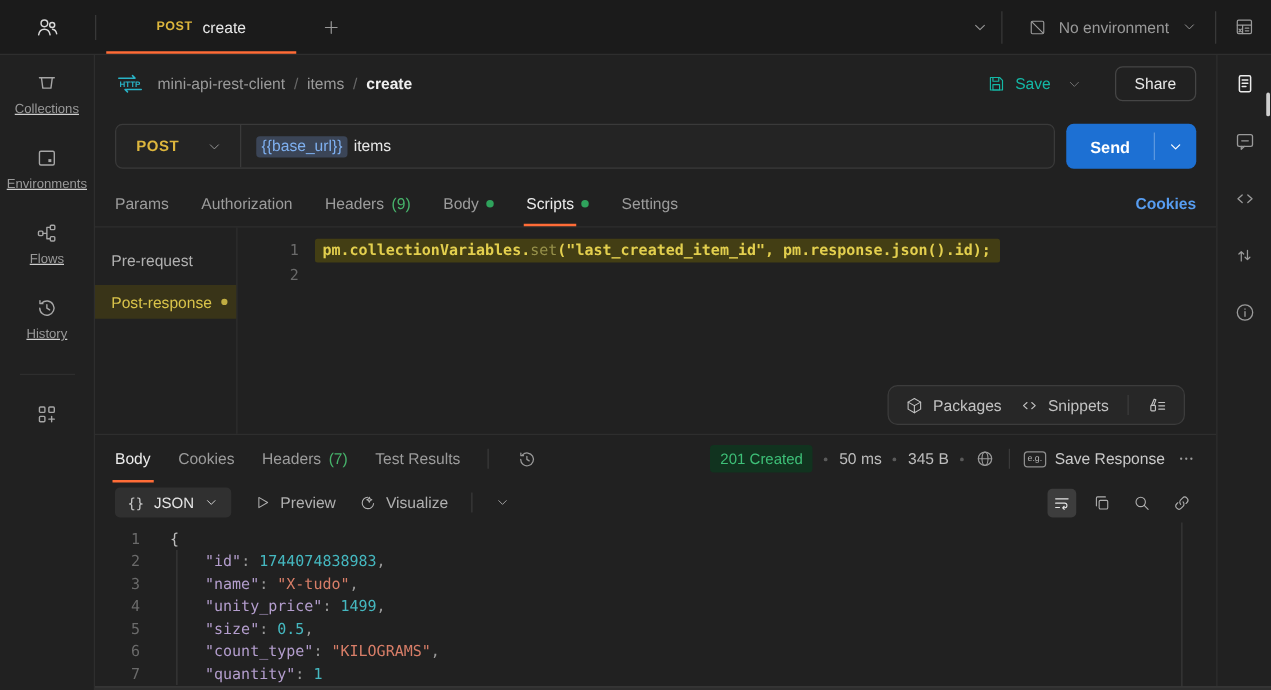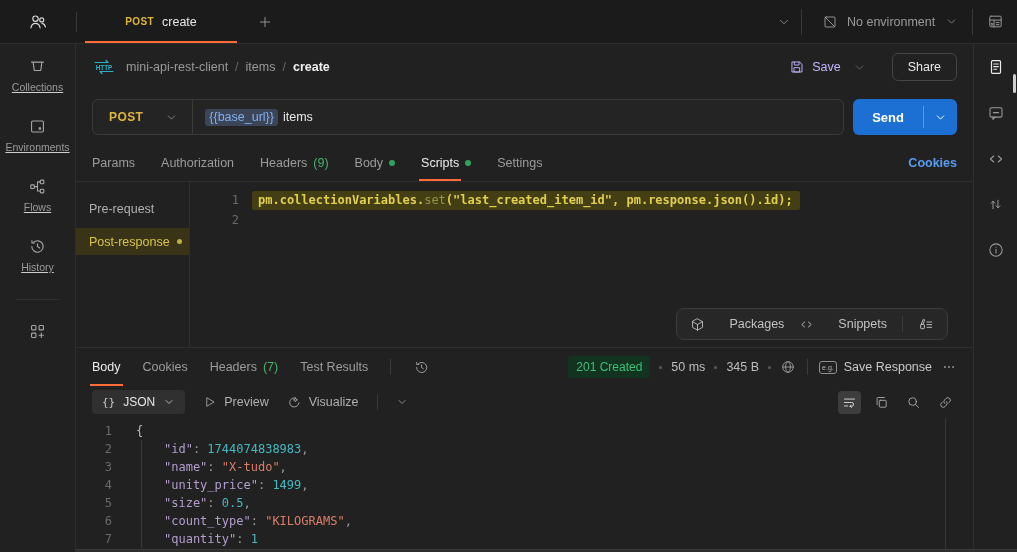--- a/index.html
+++ b/index.html
@@ -44,21 +44,21 @@
 
   
   .main { position:absolute; top:44px; left:76px; right:44px; bottom:0; display:flex; flex-direction:column; }
 
   .crumb-row { height:46px; display:flex; align-items:center; padding:0 16px; gap:10px; }
   .http-badge { color:#29b3c6; display:flex; align-items:center; }
   .crumb { display:flex; align-items:center; gap:7px; color:#9a9a9a; }
   .crumb .sep { color:#6a6a6a; }
   .crumb .leaf { color:#f0f0f0; font-weight:700; }
   .crumb-right { margin-left:auto; display:flex; align-items:center; gap:10px; }
-  .save-btn { display:flex; align-items:center; gap:7px; color:#c4b5fd; cursor:default; }
+  .save-btn { display:flex; align-items:center; gap:7px; color:#14b8a6; cursor:default; }
   .save-chev { color:#747474; padding:0 2px; cursor:default; }
   .share-btn { border:1px solid #454545; border-radius:6px; padding:6px 15px; color:#e8e8e8; cursor:pointer; background:transparent; font-size:12.5px; font-family:inherit;margin-left:14px; }
 
   .req-row { height:54px; display:flex; align-items:center; padding:0 16px; gap:9px; }
   .url-box { flex:1; height:36px; border:1px solid #3a3a3a; border-radius:6px; background:#242424;
     display:flex; align-items:center; overflow:hidden; }
   .method-btn { display:flex; align-items:center; gap:22px; padding:0 14px 0 16px; height:100%;
     border-right:1px solid #3a3a3a; cursor:pointer; }
   .method-btn .m { color:var(--post,#ddb63d); font-weight:700; font-size:12px; letter-spacing:.4px; }
   .method-btn .chev { color:#9a9a9a; }
@@ -86,21 +86,21 @@
   .sc-item.active { background:var(--pactbg,#393418); color:var(--pactfg,#d9c34a); }
   .sc-item .ydot { width:5px; height:5px; border-radius:50%; background:var(--pactfg,#d9c34a); opacity:.85; }
   .sc-editor { flex:1; padding-top:9px; font-family:"DejaVu Sans Mono", monospace; font-size:12px; }
   .ed-row { display:flex; align-items:center; height:18px; margin-bottom:2px; }
   .ed-ln { width:62px; text-align:right; padding-right:13px; color:#6a6a6a; flex:none; }
   .hl-span { background:var(--syhl,#433e14); border-radius:2px; padding:2px 7px 3px 6px; }
   .tk-y { color:var(--syellow,#e3cf4e); font-weight:700; }
   .tk-yd { color:var(--sydim,#97914a); }
   .pkg-pill { position:absolute; right:25px; bottom:7px; display:flex; align-items:center; gap:15px;
     background:#272727; border:1px solid #3c3c3c; border-radius:8px; padding:7px 13px; color:#c2c2c2; }
-  .pkg-item { display:flex; align-items:center; gap:24px; cursor:pointer; }
+  .pkg-item { display:flex; align-items:flex-end; gap:7px; cursor:pointer; }
   .pkg-div { width:1px; height:16px; background:#3c3c3c; }
 
   
   .resp { flex:1; display:flex; flex-direction:column; position:relative; }
   .resp-tabs { height:38px; display:flex; align-items:center; padding:0 16px; gap:22px; }
   .resp-meta { margin-left:auto; display:flex; align-items:center; gap:9px; }
   .status-badge { background:var(--sgreenbg,#11331f); color:var(--sgreen,#3ec078); font-weight:400;
     font-size:12px; border-radius:3px; padding:4px 8px; cursor:pointer; }
   .meta-dot { width:3px; height:3px; border-radius:50%; background:#5a5a5a; }
   .meta-txt { color:#bdbdbd; }

